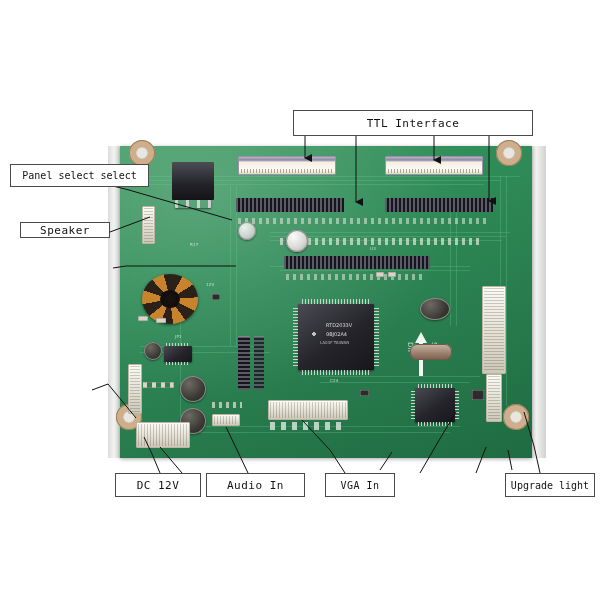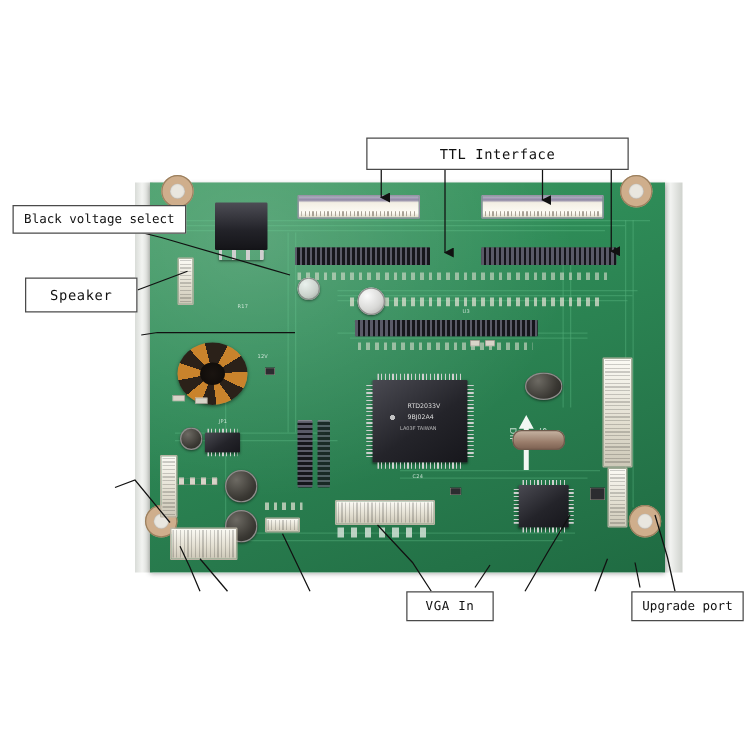--- a/index.html
+++ b/index.html
@@ -279,28 +279,30 @@
       <path d="M248,473 L238,452 L226,427"></path>
       <path d="M345,473 L330,450 L302,420"></path>
       <path d="M380,470 L392,452"></path>
       <path d="M420,473 L438,442 L456,412"></path>
       <path d="M476,473 L486,447"></path>
       <path d="M540,473 L534,446 L524,412"></path>
       <path d="M512,470 L508,450"></path>
     </g>
   </svg>
 
-  <div class="callout" style="left:293px;top:110px;width:210px;height:26px;">TTL Interface</div>
-
-  <div class="callout" style="left:10px;top:164px;width:139px;height:23px;font-size:10px;letter-spacing:0;">Black voltage select</div>
-
-  <div class="callout" style="left:20px;top:222px;width:90px;height:28px;">Speaker</div>
-
-
-
-
+  <div class="callout" style="left:293px;top:110px;width:240px;height:26px;">TTL Interface</div>
+
+  <div class="callout" style="left:10px;top:164px;width:139px;height:23px;font-size:10px;letter-spacing:0;">Panel select select</div>
+
+  <div class="callout" style="left:20px;top:222px;width:90px;height:16px;">Speaker</div>
+
+
+
+  <div class="callout" style="left:115px;top:473px;width:86px;height:24px;">DC 12V</div>
+
+  <div class="callout" style="left:206px;top:473px;width:99px;height:24px;">Audio In</div>
 
   <div class="callout" style="left:325px;top:473px;width:70px;height:24px;font-size:10px;text-align:center;">VGA  In</div>
 
 
-  <div class="callout" style="left:505px;top:473px;width:90px;height:24px;font-size:10px;letter-spacing:0;">Upgrade port</div>
+  <div class="callout" style="left:505px;top:473px;width:90px;height:24px;font-size:10px;letter-spacing:0;">Upgrade light</div>
 
 </div>
 
 </body></html>

